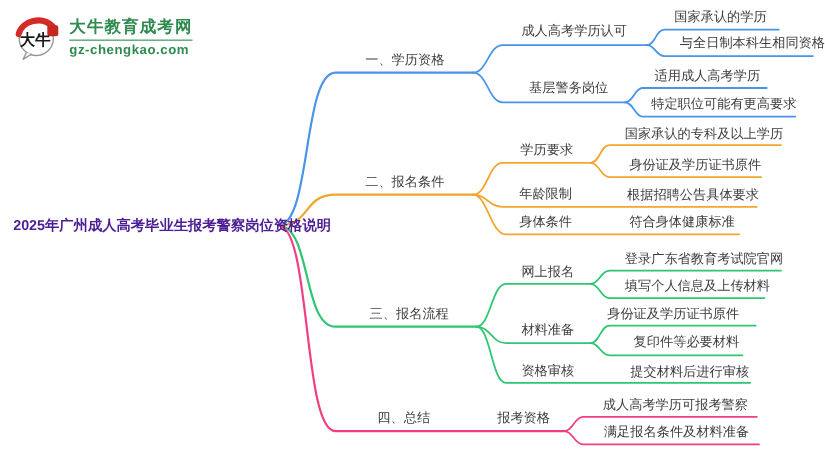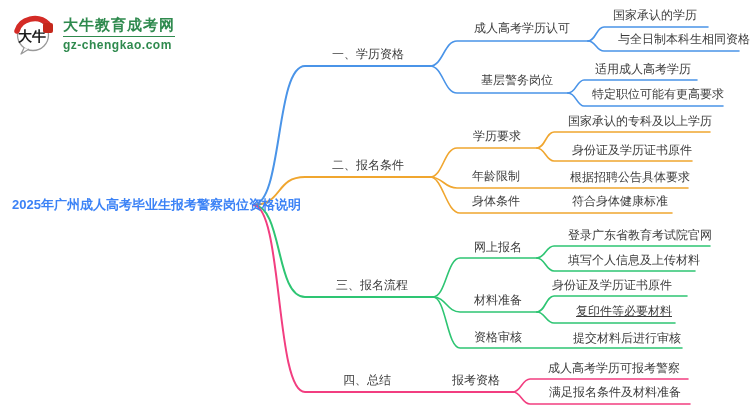--- a/index.html
+++ b/index.html
@@ -13,21 +13,21 @@
   .b1{stroke:var(--b1,#4a94e8);}
   .b2{stroke:var(--b2,#f0a62f);}
   .b3{stroke:var(--b3,#2ec573);}
   .b4{stroke:var(--b4,#f23e80);}
   .nl{
     position:absolute;transform:translate(-50%,-50%);white-space:nowrap;
     font-size:12px;color:var(--text-color,#3c3c3c);line-height:14px;
   }
   .root-label{
     position:absolute;left:12px;top:205px;transform:translateY(-50%);
-    white-space:nowrap;font-size:13px;font-weight:600;color:#3b82f6;
+    white-space:nowrap;font-size:13px;font-weight:600;color:#4c1d95;
   }
   
   .logo{position:absolute;left:12px;top:10px;display:flex;align-items:center;gap:7px;}
   .logo-badge{position:relative;width:44px;height:46px;flex:0 0 auto;}
   .logo-text{display:flex;flex-direction:column;}
   .logo-title{
     font-size:15px;font-weight:bold;color:var(--logo-green,#2f8a4e);
     letter-spacing:1px;line-height:20px;
   }
   .logo-domain{
@@ -106,21 +106,21 @@
   <div class="nl" style="left:630px;top:177px;">根据招聘公告具体要求</div>
   <div class="nl" style="left:496px;top:201px;">身体条件</div>
   <div class="nl" style="left:620px;top:201px;">符合身体健康标准</div>
 
   <div class="nl" style="left:372px;top:285px;">三、报名流程</div>
   <div class="nl" style="left:498px;top:247px;">网上报名</div>
   <div class="nl" style="left:640px;top:235px;">登录广东省教育考试院官网</div>
   <div class="nl" style="left:634px;top:260px;">填写个人信息及上传材料</div>
   <div class="nl" style="left:498px;top:300px;">材料准备</div>
   <div class="nl" style="left:612px;top:285px;">身份证及学历证书原件</div>
-  <div class="nl" style="left:624px;top:311px;text-decoration:underline;">复印件等必要材料</div>
+  <div class="nl" style="left:624px;top:311px;">复印件等必要材料</div>
   <div class="nl" style="left:498px;top:337px;text-align:right;">资格审核</div>
   <div class="nl" style="left:627px;top:338px;">提交材料后进行审核</div>
 
   <div class="nl" style="left:367px;top:380px;">四、总结</div>
   <div class="nl" style="left:476px;top:380px;">报考资格</div>
   <div class="nl" style="left:614px;top:368px;">成人高考学历可报考警察</div>
   <div class="nl" style="left:615px;top:392px;">满足报名条件及材料准备</div>
 
 </div>
 

